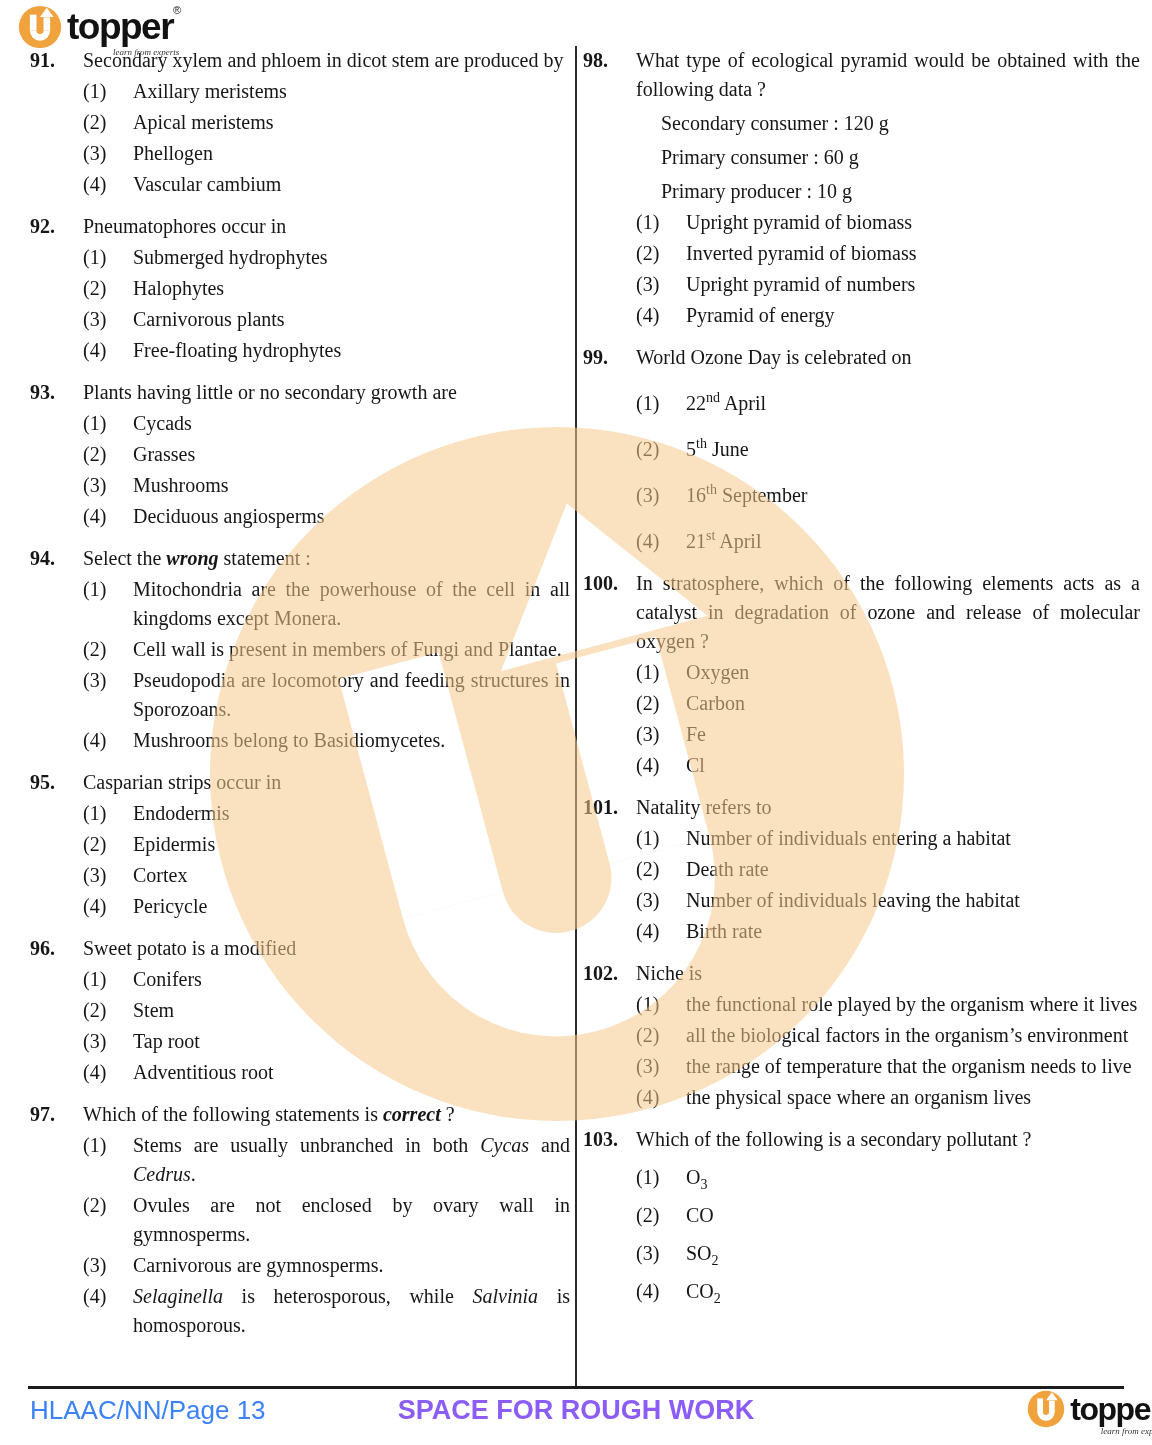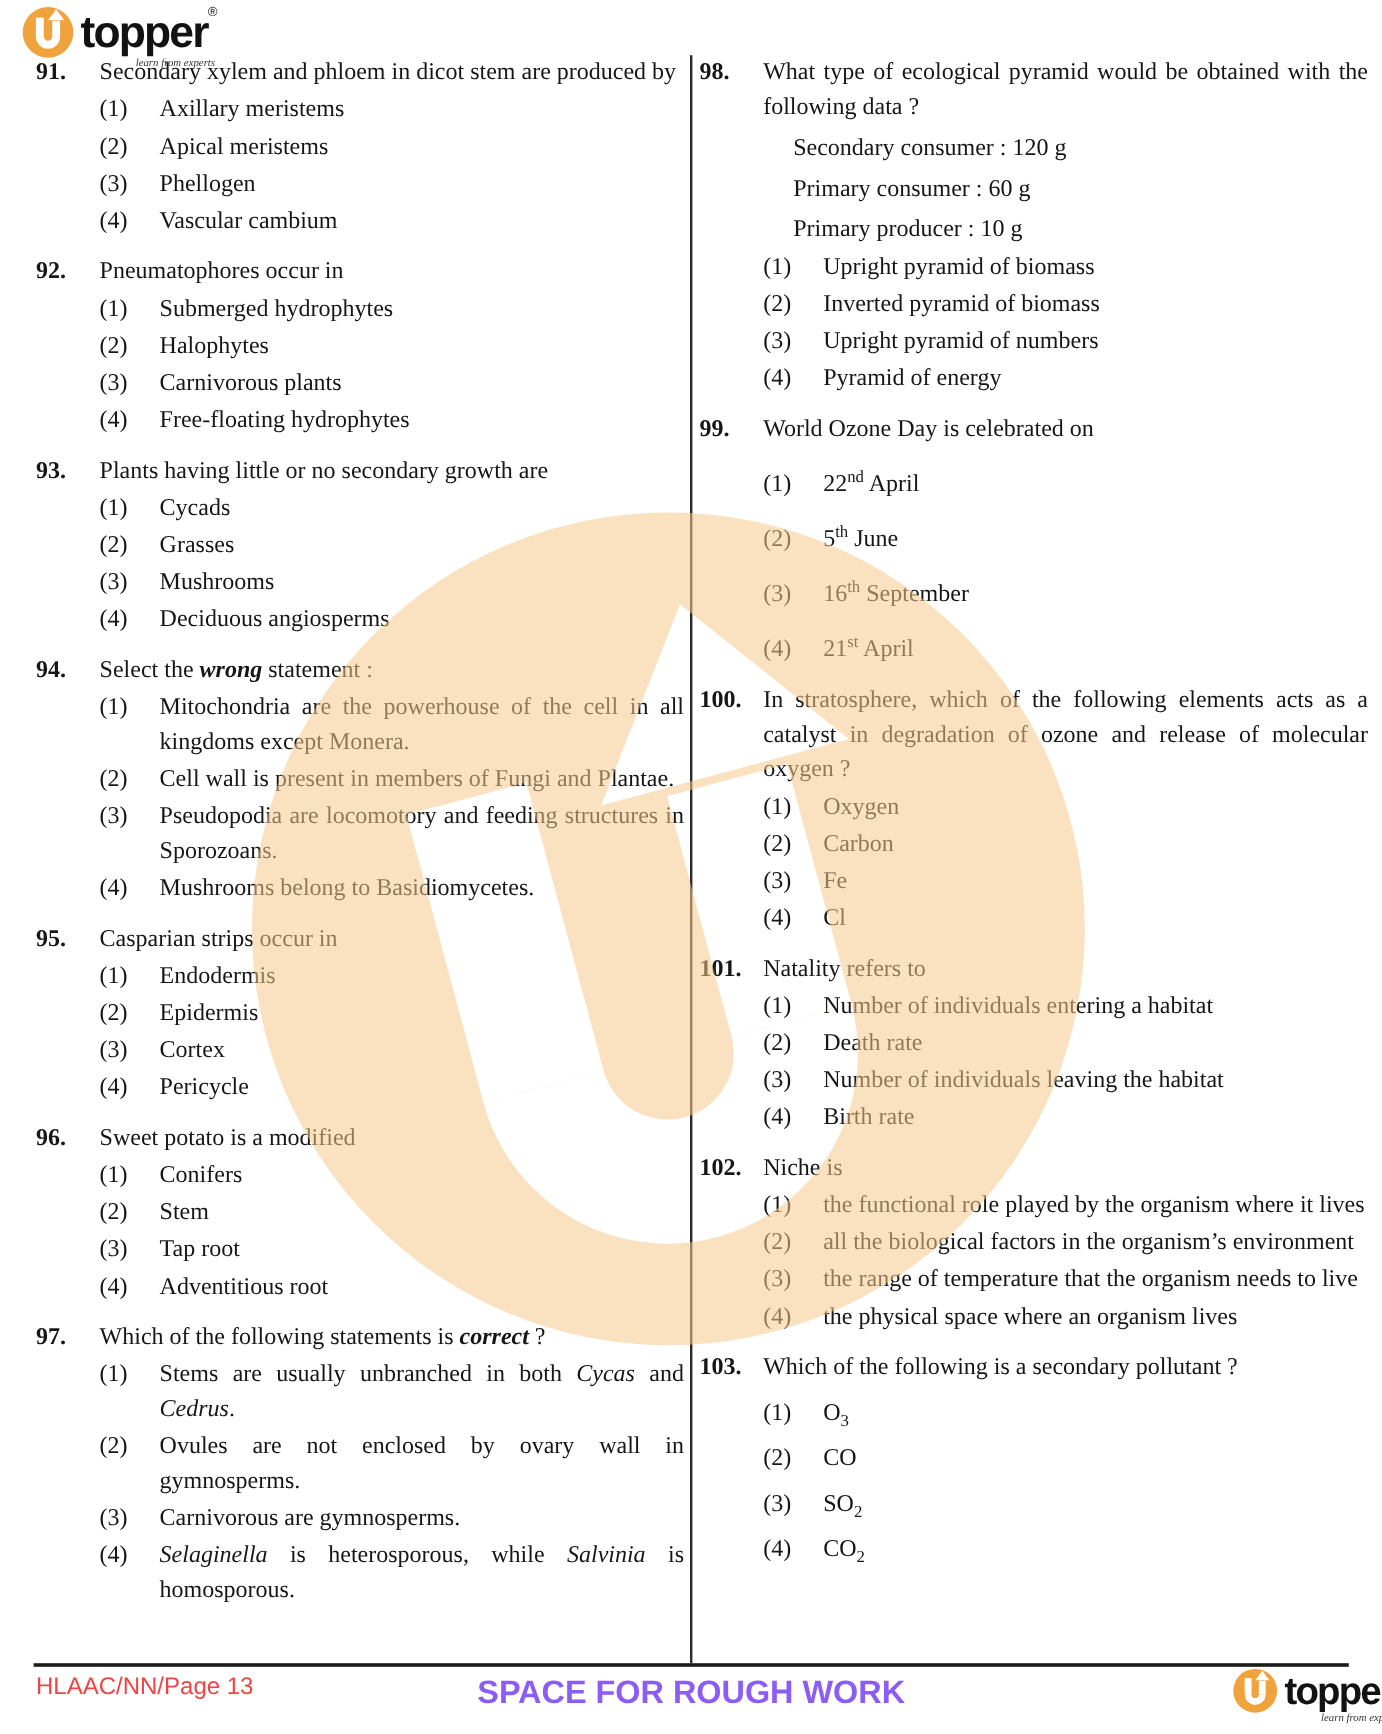--- a/index.html
+++ b/index.html
@@ -40,21 +40,21 @@
   .logo-sm .logo-circle{width:38px;height:38px;}
   .logo-wordwrap{position:relative;margin-left:5px;}
   .logo-word{font-weight:bold;color:#121212;letter-spacing:-1.5px;}
   .logo-lg .logo-word{font-size:37px;line-height:44px;}
   .logo-sm .logo-word{font-size:32px;line-height:38px;}
   .logo-reg{font-size:11px;vertical-align:top;line-height:10px;color:#222;}
   .logo-tagline{position:absolute;right:2px;bottom:-8px;font-size:9px;font-style:italic;
                 color:#333;white-space:nowrap;font-family:"Liberation Serif",serif;}
   
   .footer-left{position:absolute;left:30px;top:1395px;font-family:"Liberation Sans",sans-serif;
-               font-size:20px;color:#ef4444;z-index:2;}
+               font-size:26px;color:#3b82f6;z-index:2;}
   .footer-center{position:absolute;left:0;top:1395px;width:1152px;text-align:center;
                  font-family:"Liberation Sans",sans-serif;font-weight:bold;font-size:27px;color:#8b5cf6;z-index:2;}
 </style>
 </head>
 <body>
 
 <div class="page">
 
   <div class="logo logo-lg">
     <svg class="logo-circle" viewBox="0 0 100 100">

